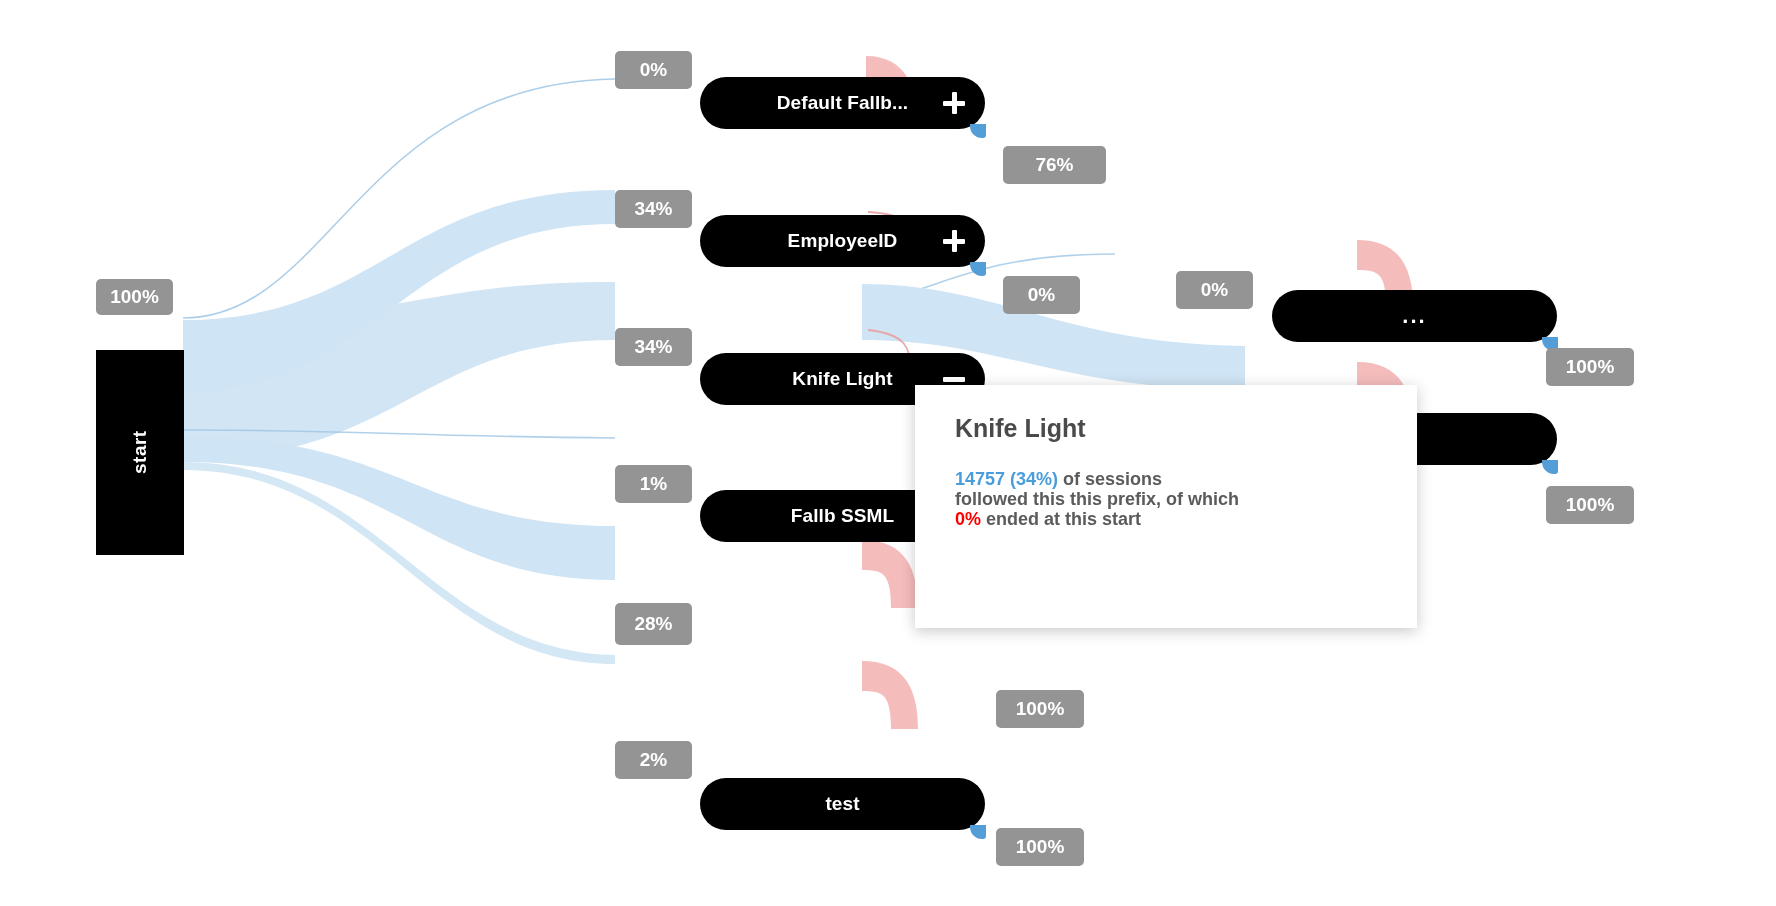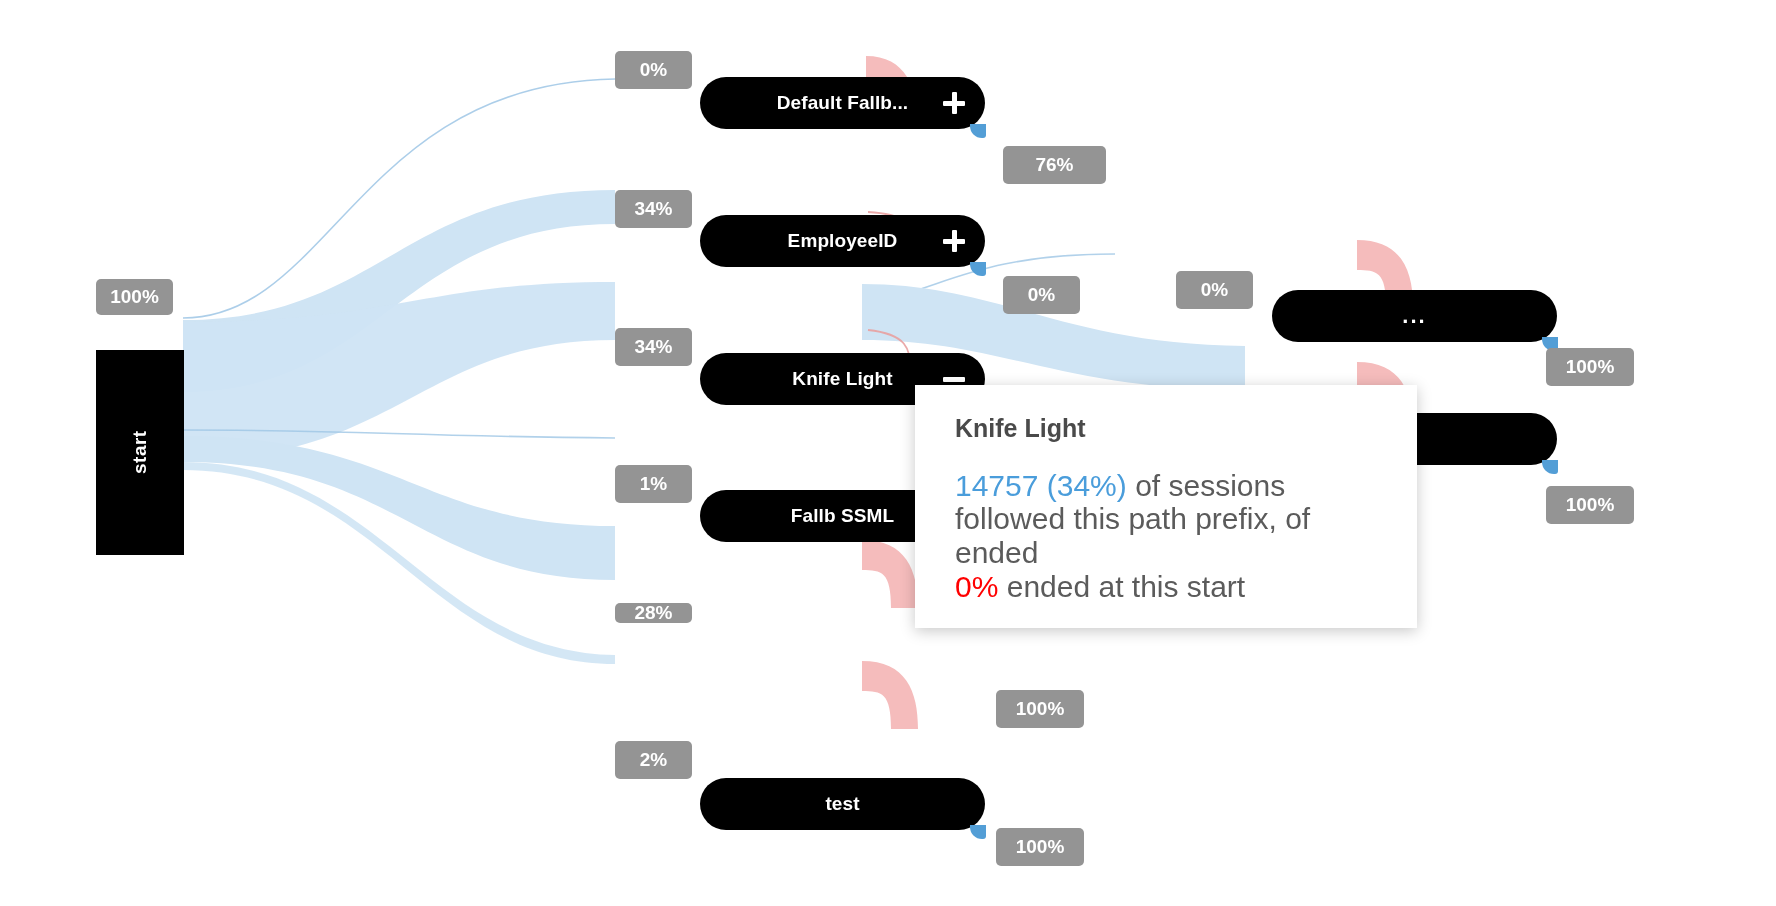--- a/index.html
+++ b/index.html
@@ -128,24 +128,24 @@
     z-index: 50;
   }
   #tooltip .tt-title {
     font-size: 25px;
     font-weight: bold;
     color: #4a4a4a;
     margin: 0 0 26px 0;
     line-height: 1.1;
   }
   #tooltip .tt-body {
-    font-size: 30px;
+    font-size: 18px;
     line-height: 1.13;
     color: #5b5b5b;
-    font-weight: normal;
+    font-weight: bold;
   }
   #tooltip .hl-blue { color: #4a9ddb; }
   #tooltip .hl-red  { color: #ff0000; }
 </style>
 </head>
 <body>
 
 <div id="stage">
 
   <svg class="flow-layer" viewBox="0 0 1776 906">
@@ -226,21 +226,21 @@
       <span class="bar-h"></span>
     </span>
     <span class="tail"></span>
   </div>
 
   <div class="badge" style="left:615px; top:465px; width:77px; height:38px;">1%</div>
   <div class="node" style="left:700px; top:458px; width:285px; height:52px;">
     <span class="node-label">Fallb SSML</span>
   </div>
 
-  <div class="badge" style="left:615px; top:603px; width:77px; height:20px;">28%</div>
+  <div class="badge" style="left:615px; top:603px; width:77px; height:42px;">28%</div>
   <div class="badge" style="left:996px; top:690px; width:88px; height:38px;">100%</div>
 
   <div class="badge" style="left:615px; top:741px; width:77px; height:38px;">2%</div>
   <div class="node" style="left:700px; top:746px; width:285px; height:52px;">
     <span class="node-label">test</span>
     <span class="tail"></span>
   </div>
   <div class="badge" style="left:996px; top:828px; width:88px; height:38px;">100%</div>
 
   <div class="badge" style="left:1176px; top:271px; width:77px; height:38px;">0%</div>
@@ -253,18 +253,18 @@
   <div class="node" style="left:1272px; top:381px; width:285px; height:52px;">
     <span class="node-label"></span>
     <span class="tail"></span>
   </div>
   <div class="badge" style="left:1546px; top:486px; width:88px; height:38px;">100%</div>
 
   <div id="tooltip" style="left:915px; top:385px; width:502px; height:243px;">
     <div class="tt-title">Knife Light</div>
     <div class="tt-body">
       <span class="hl-blue">14757 (34%)</span><span> of sessions</span><br>
-      <span>followed this path prefix, of ended</span><br>
+      <span>followed this this prefix, of which</span><br>
       <span class="hl-red">0%</span><span> ended at this start</span>
     </div>
   </div>
 
 </div>
 
 </body></html>

